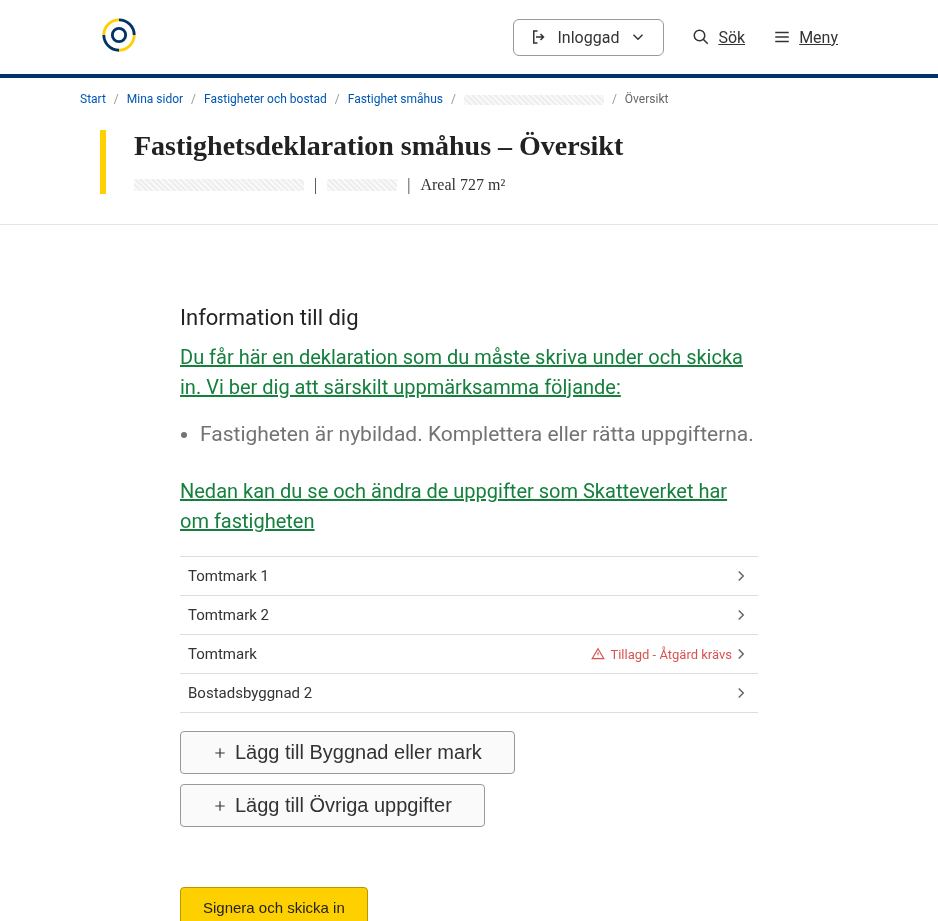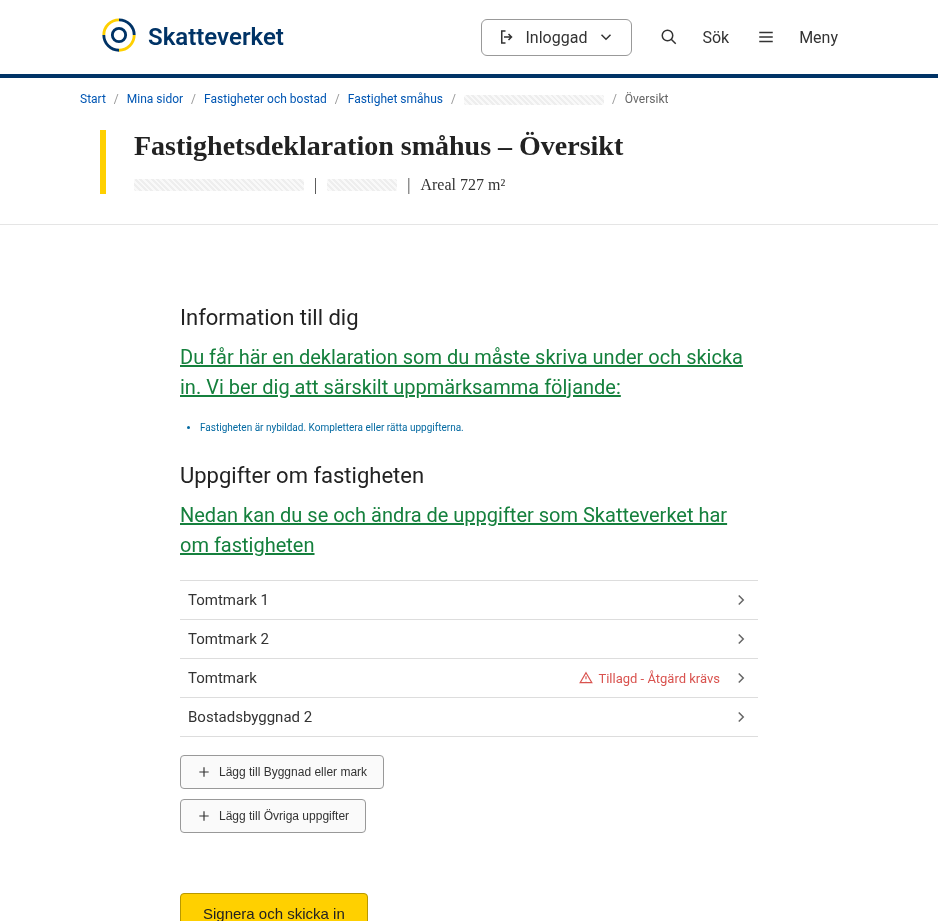--- a/index.html
+++ b/index.html
@@ -39,24 +39,25 @@
       border: 1px solid #999;
       border-radius: 6px;
       padding: 8px 16px;
       cursor: pointer;
       background: #fff;
     }
     .loggedin-btn span { color: #333; font-size: 16px; }
     .hdr-item {
       display: flex;
       align-items: center;
-      gap: 24px;
+      gap: 8px;
       cursor: pointer;
       color: #333;
       font-size: 16px;
+      text-decoration: underline;
     }
     .breadcrumb {
       padding: 14px 80px;
       font-size: 12px;
       color: #666;
     }
     .breadcrumb a { color: #0056b3; text-decoration: none; }
     .breadcrumb .sep { color: #999; margin: 0 5px; }
     .breadcrumb .redacted {
       display: inline-block;
@@ -106,59 +107,58 @@
       margin-bottom: 12px;
     }
     .section-text {
       font-size: 20px;
       color: #15803d;
       line-height: 1.5;
       margin-bottom: 20px;
       text-decoration: underline;
     }
     .bullets { margin: 0 0 30px 20px; }
-    .bullets li { font-size: 10px; color: #0369a1; margin-bottom: 6px; }
+    .bullets li { font-size: 21px; color: #737373; margin-bottom: 6px; }
     .prop-section { margin-top: 10px; }
     .prop-list {
       margin-top: 20px;
       border-top: 1px solid #ddd;
     }
     .prop-item {
       display: flex;
       align-items: center;
       justify-content: space-between;
       border-bottom: 1px solid #ddd;
       padding: 10px 8px;
       cursor: pointer;
     }
     .prop-item .label { font-size: 15px; color: #333; }
     .prop-item .right {
       display: flex;
       align-items: center;
-      gap: 12px;
     }
     .warn {
       display: flex;
       align-items: center;
       gap: 5px;
       color: #d9534f;
       font-size: 13px;
     }
     .chevron-right { color: #666; }
     .add-buttons { margin-top: 18px; display: flex; flex-direction: column; gap: 10px; align-items: flex-start; }
     .add-btn {
       display: flex;
       align-items: center;
       gap: 8px;
       border: 1px solid #999;
       background: #fafafa;
       border-radius: 4px;
-      padding: 9px 16px;
-      cursor: pointer;
-      font-size: 12px;
+      padding: 9px 32px;
+      cursor: pointer;
+      font-size: 20px;
       color: #333;
       justify-content: flex-end;
     }
     .submit-row { margin-top: 60px; }
     .submit-btn {
       background: #ffd000;
       border: 1px solid #b89800;
       border-radius: 4px;
       padding: 11px 22px;
       font-size: 15px;
@@ -178,21 +178,20 @@
       <svg viewBox="0 0 40 40">
         <g fill="none" stroke-width="3">
           <path d="M20 4 A16 16 0 0 1 36 20" stroke="#003366"></path>
           <path d="M36 20 A16 16 0 0 1 20 36" stroke="#ffd000"></path>
           <path d="M20 36 A16 16 0 0 1 4 20" stroke="#003366"></path>
           <path d="M4 20 A16 16 0 0 1 20 4" stroke="#ffd000"></path>
           <circle cx="20" cy="20" r="7" stroke="#003366"></circle>
         </g>
       </svg>
     </span>
-    <span class="logo-text">Skatteverket</span>
   </div>
   <div class="header-right">
     <div class="loggedin-btn">
       <span class="ic">
         <svg viewBox="0 0 24 24" fill="none" stroke="#333" stroke-width="2">
           <path d="M14 8 L18 12 L14 16 M18 12 L8 12 M10 4 L5 4 L5 20 L10 20"></path>
         </svg>
       </span>
       <span>Inloggad</span>
       <span class="ic">
@@ -252,21 +251,20 @@
 
   <section>
     <h2 class="section-title">Information till dig</h2>
     <p class="section-text">Du får här en deklaration som du måste skriva under och skicka in. Vi ber dig att särskilt uppmärksamma följande:</p>
     <ul class="bullets">
       <li>Fastigheten är nybildad. Komplettera eller rätta uppgifterna.</li>
     </ul>
   </section>
 
   <section class="prop-section">
-    <h2 class="section-title">Uppgifter om fastigheten</h2>
     <p class="section-text">Nedan kan du se och ändra de uppgifter som Skatteverket har om fastigheten</p>
 
     <div class="prop-list">
 
       <div class="prop-item">
         <span class="label">Tomtmark 1</span>
         <span class="right">
           <span class="ic chevron-right">
             <svg viewBox="0 0 24 24" fill="none" stroke="currentColor" stroke-width="2">
                 <path d="M9 6l6 6-6 6"></path>

